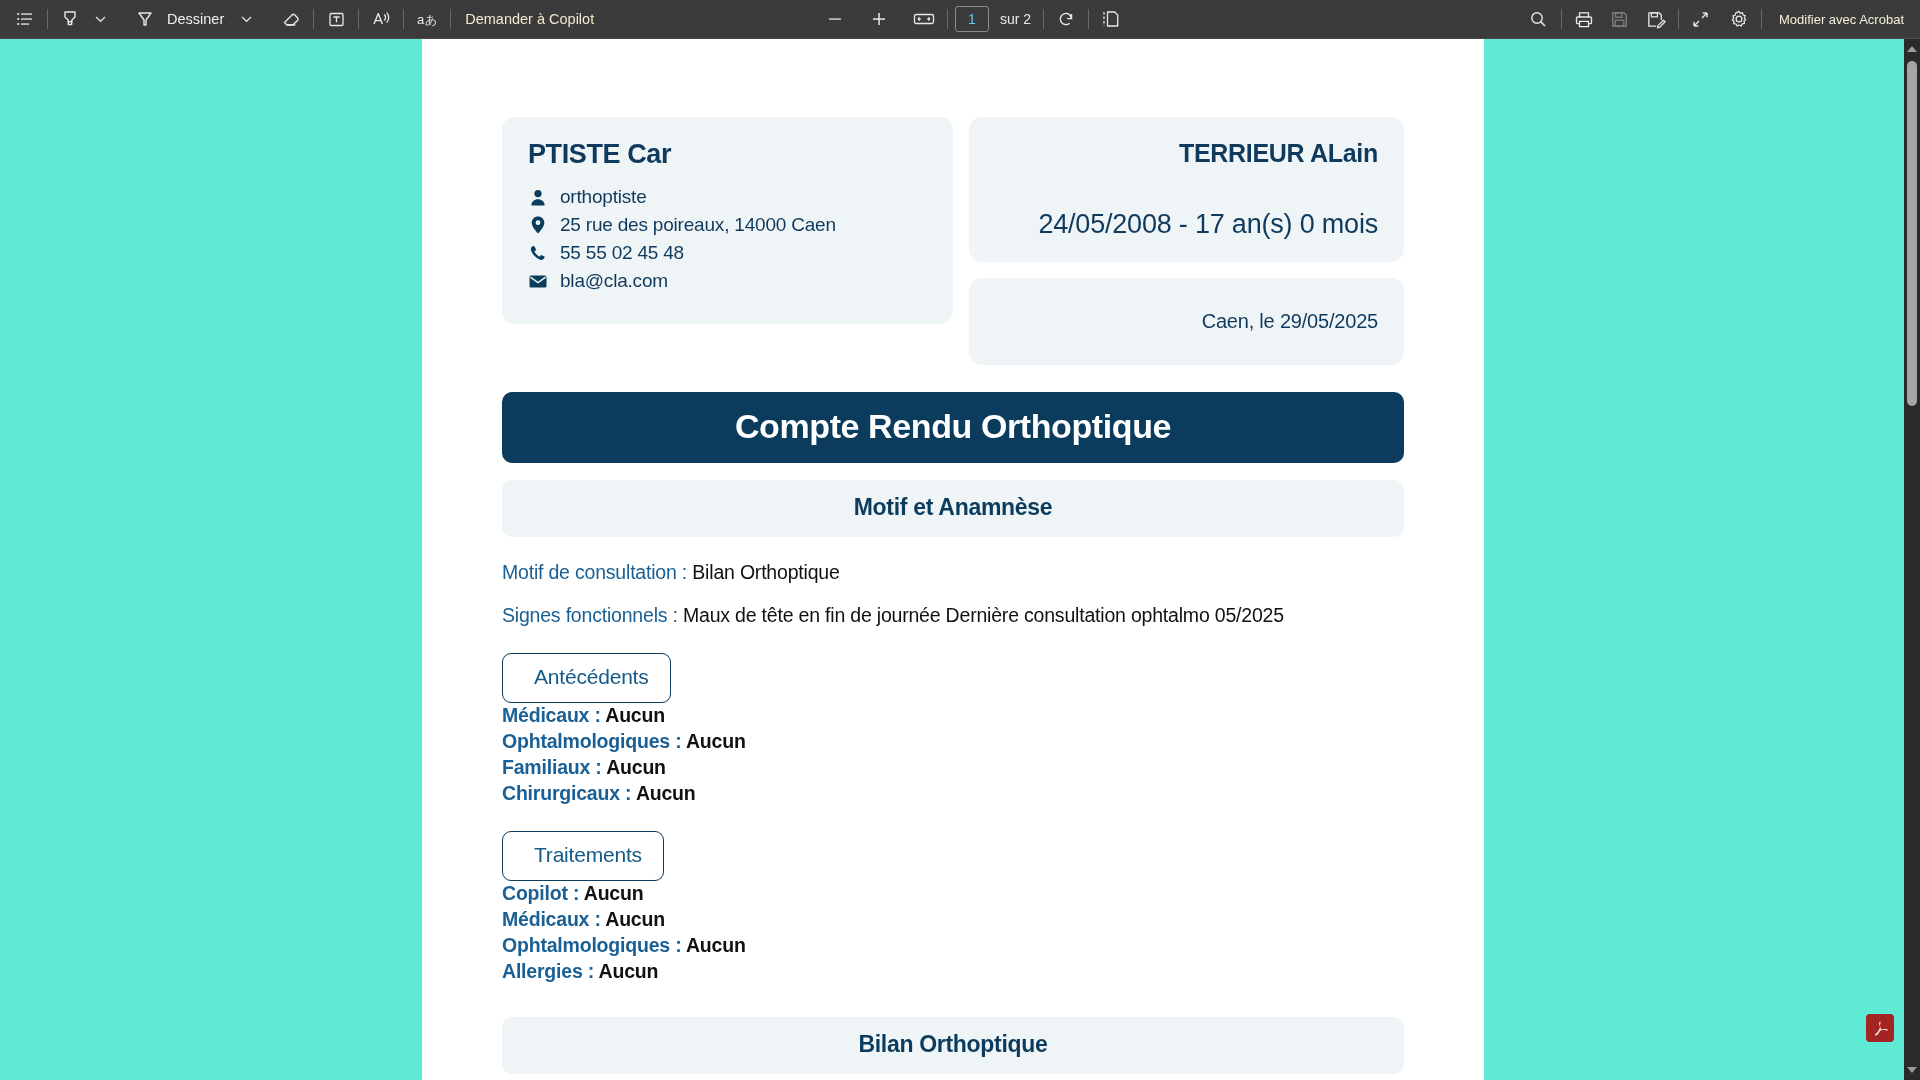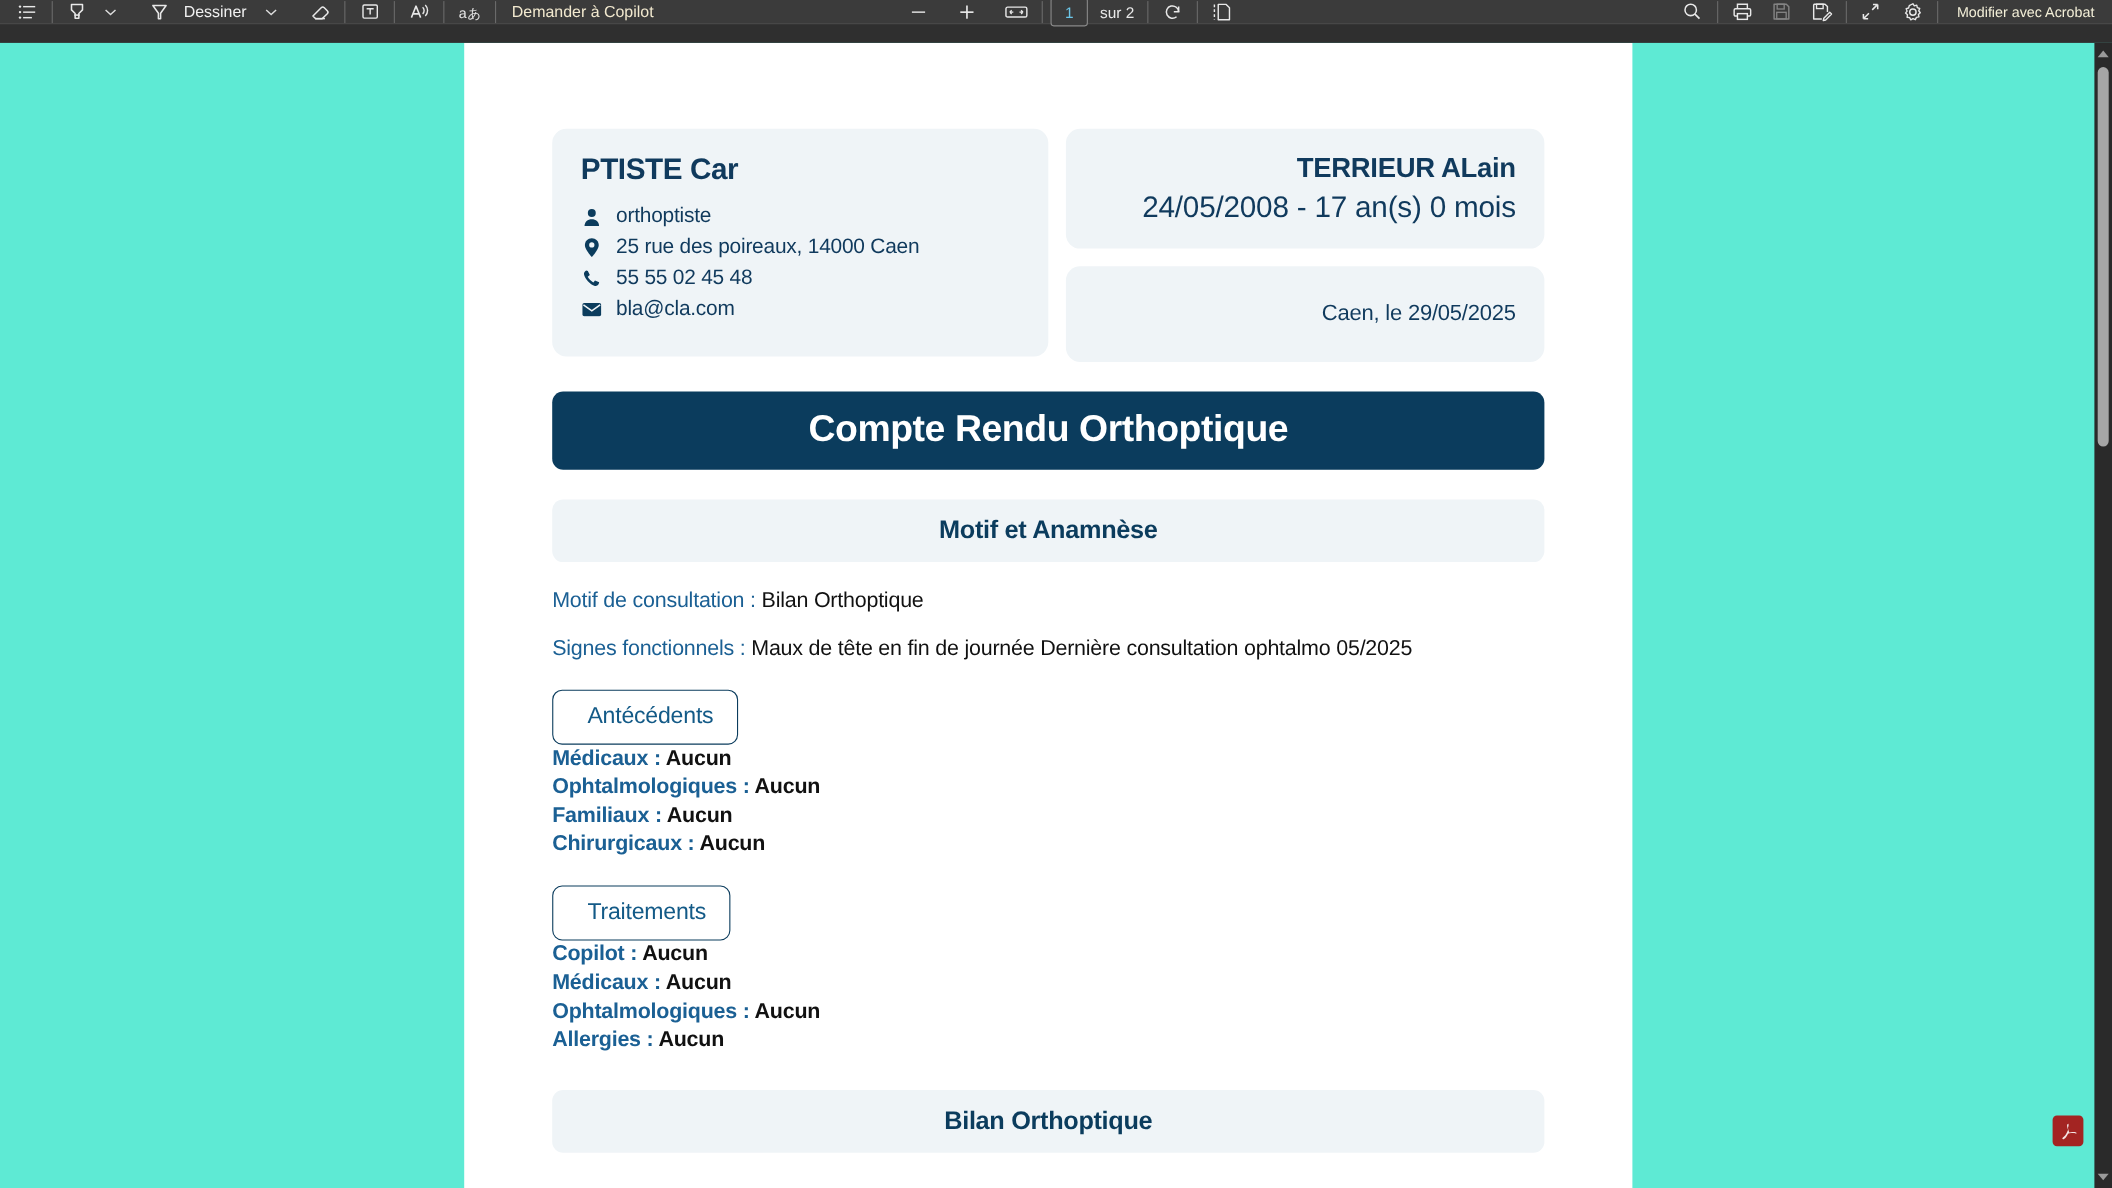--- a/index.html
+++ b/index.html
@@ -6,21 +6,21 @@
   html, body {
     width: 1920px; height: 1080px;
     overflow: hidden;
     background: #2f2f2f;
     font-family: "Liberation Sans", sans-serif;
   }
 
   
   #toolbar {
     position: absolute; top: 0; left: 0;
-    width: 1920px; height: 22px;
+    width: 1920px; height: 39px;
     background: #3b3b3b;
     display: flex; align-items: center;
     border-bottom: 1px solid #4a4a4a;
     color: #e8e8e8;
     font-size: 14.5px;
     user-select: none;
   }
   .tb-group { display: flex; align-items: center; }
   .tb-btn {
     height: 30px; min-width: 30px;
@@ -121,21 +121,21 @@
     letter-spacing: -0.2px;
   }
   .contact-ico {
     width: 20px; display: flex; justify-content: center; align-items: center;
     flex: 0 0 20px;
   }
 
   #right-col { flex: 1; display: flex; flex-direction: column; gap: 16px; }
   #pat-card {
     padding: 22px 26px 22px 26px; text-align: right; min-height: 102px;
-    display: flex; flex-direction: column; justify-content: center;
+    display: flex; flex-direction: column; justify-content: center; gap: 36px;
   }
   #pat-name {
     font-size: 25px; font-weight: bold; color: #103a5d;
     letter-spacing: -0.3px; margin-bottom: 5px;
   }
   #pat-dob { font-size: 27px; color: #103a5d; letter-spacing: -0.2px; }
   #loc-card {
     padding: 22px 26px; text-align: right; min-height: 87px;
     display: flex; align-items: center; justify-content: flex-end;
   }
@@ -146,21 +146,21 @@
     margin-top: 27px;
     background: #0b3c5d; border-radius: 10px;
     color: #ffffff; text-align: center;
     font-size: 34px; font-weight: bold;
     padding: 15px 10px 17px 10px;
     letter-spacing: -0.4px;
   }
 
   
   .sec-banner {
-    margin-top: 27px;
+    margin-top: 17px;
     background: #eff4f7; border-radius: 10px;
     text-align: center; color: #0b3c5d;
     font-size: 23px; font-weight: bold;
     padding: 14px 10px 16px 10px;
     letter-spacing: -0.3px;
   }
 
   
   .field-block { margin-top: 24px; }
   .field-line {

